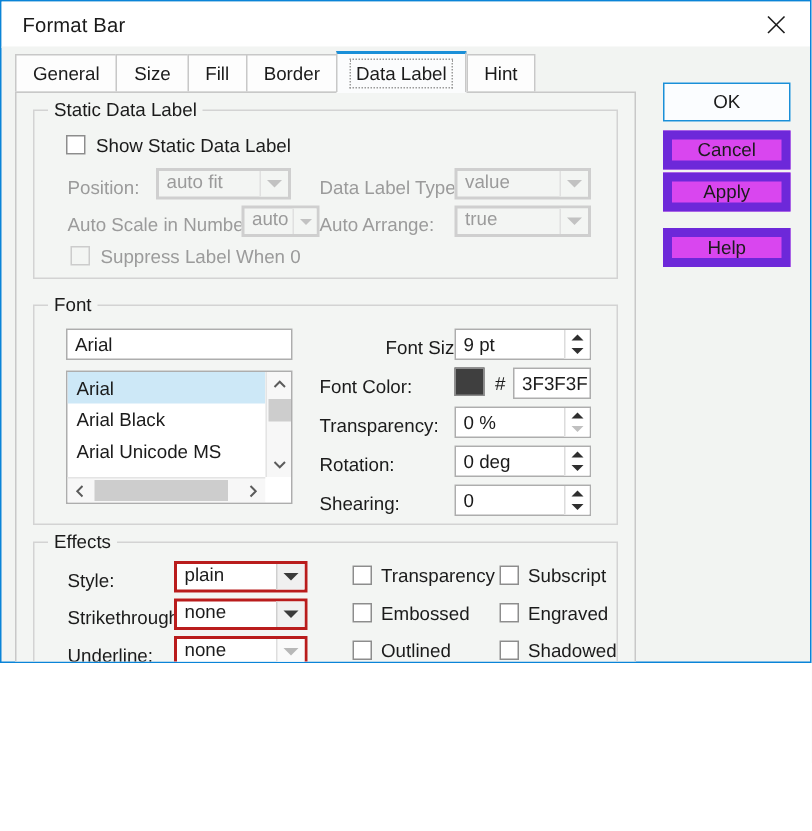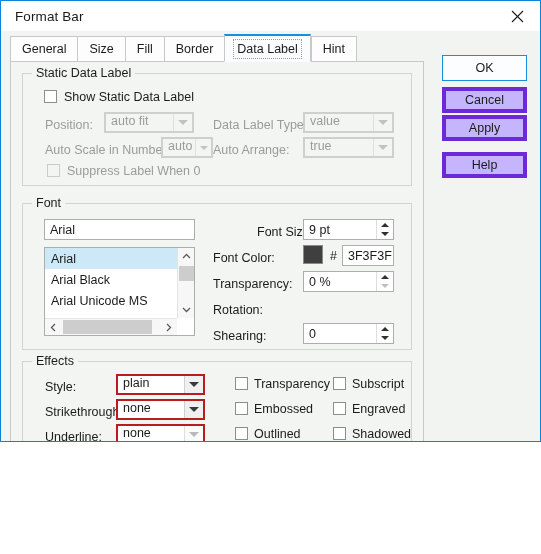--- a/index.html
+++ b/index.html
@@ -288,22 +288,22 @@
     position: absolute; right: 0; bottom: 0;
     width: 17px; height: 17px;
     background: #ffffff;
   }
 
   
   .btn {
     position: absolute;
     left: 441px;
     width: 85px; height: 26px;
-    background: #c4b5fd;
-    border: 4px solid #6d28d9;
+    background: #d946ef;
+    border: 6px solid #6d28d9;
     display: flex; align-items: center; justify-content: center;
     font-size: 12.5px; color: #1b1b1b;
     cursor: default;
   }
   .btn.primary {
     background: #fbfdff;
     border: 1px solid #1a8fd8;
   }
   #btn-ok     { top: 54px; }
   #btn-cancel { top: 86px; }
@@ -455,20 +455,31 @@
           <span class="sbtn up">
               <i></i>
             </span>
           <span class="sbtn down dim">
               <i></i>
             </span>
         </span>
       </div>
 
       <div class="lbl" style="left:190px; top:98px;">Rotation:</div>
+      <div class="spin" style="left:280px; top:93px; width:91px;">
+        <span class="stext">0 deg</span>
+        <span class="sbtns">
+          <span class="sbtn up">
+              <i></i>
+            </span>
+          <span class="sbtn down">
+              <i></i>
+            </span>
+        </span>
+      </div>
 
       <div class="lbl" style="left:190px; top:124px;">Shearing:</div>
       <div class="spin" style="left:280px; top:119px; width:91px;">
         <span class="stext">0</span>
         <span class="sbtns">
           <span class="sbtn up">
               <i></i>
             </span>
           <span class="sbtn down">
               <i></i>

